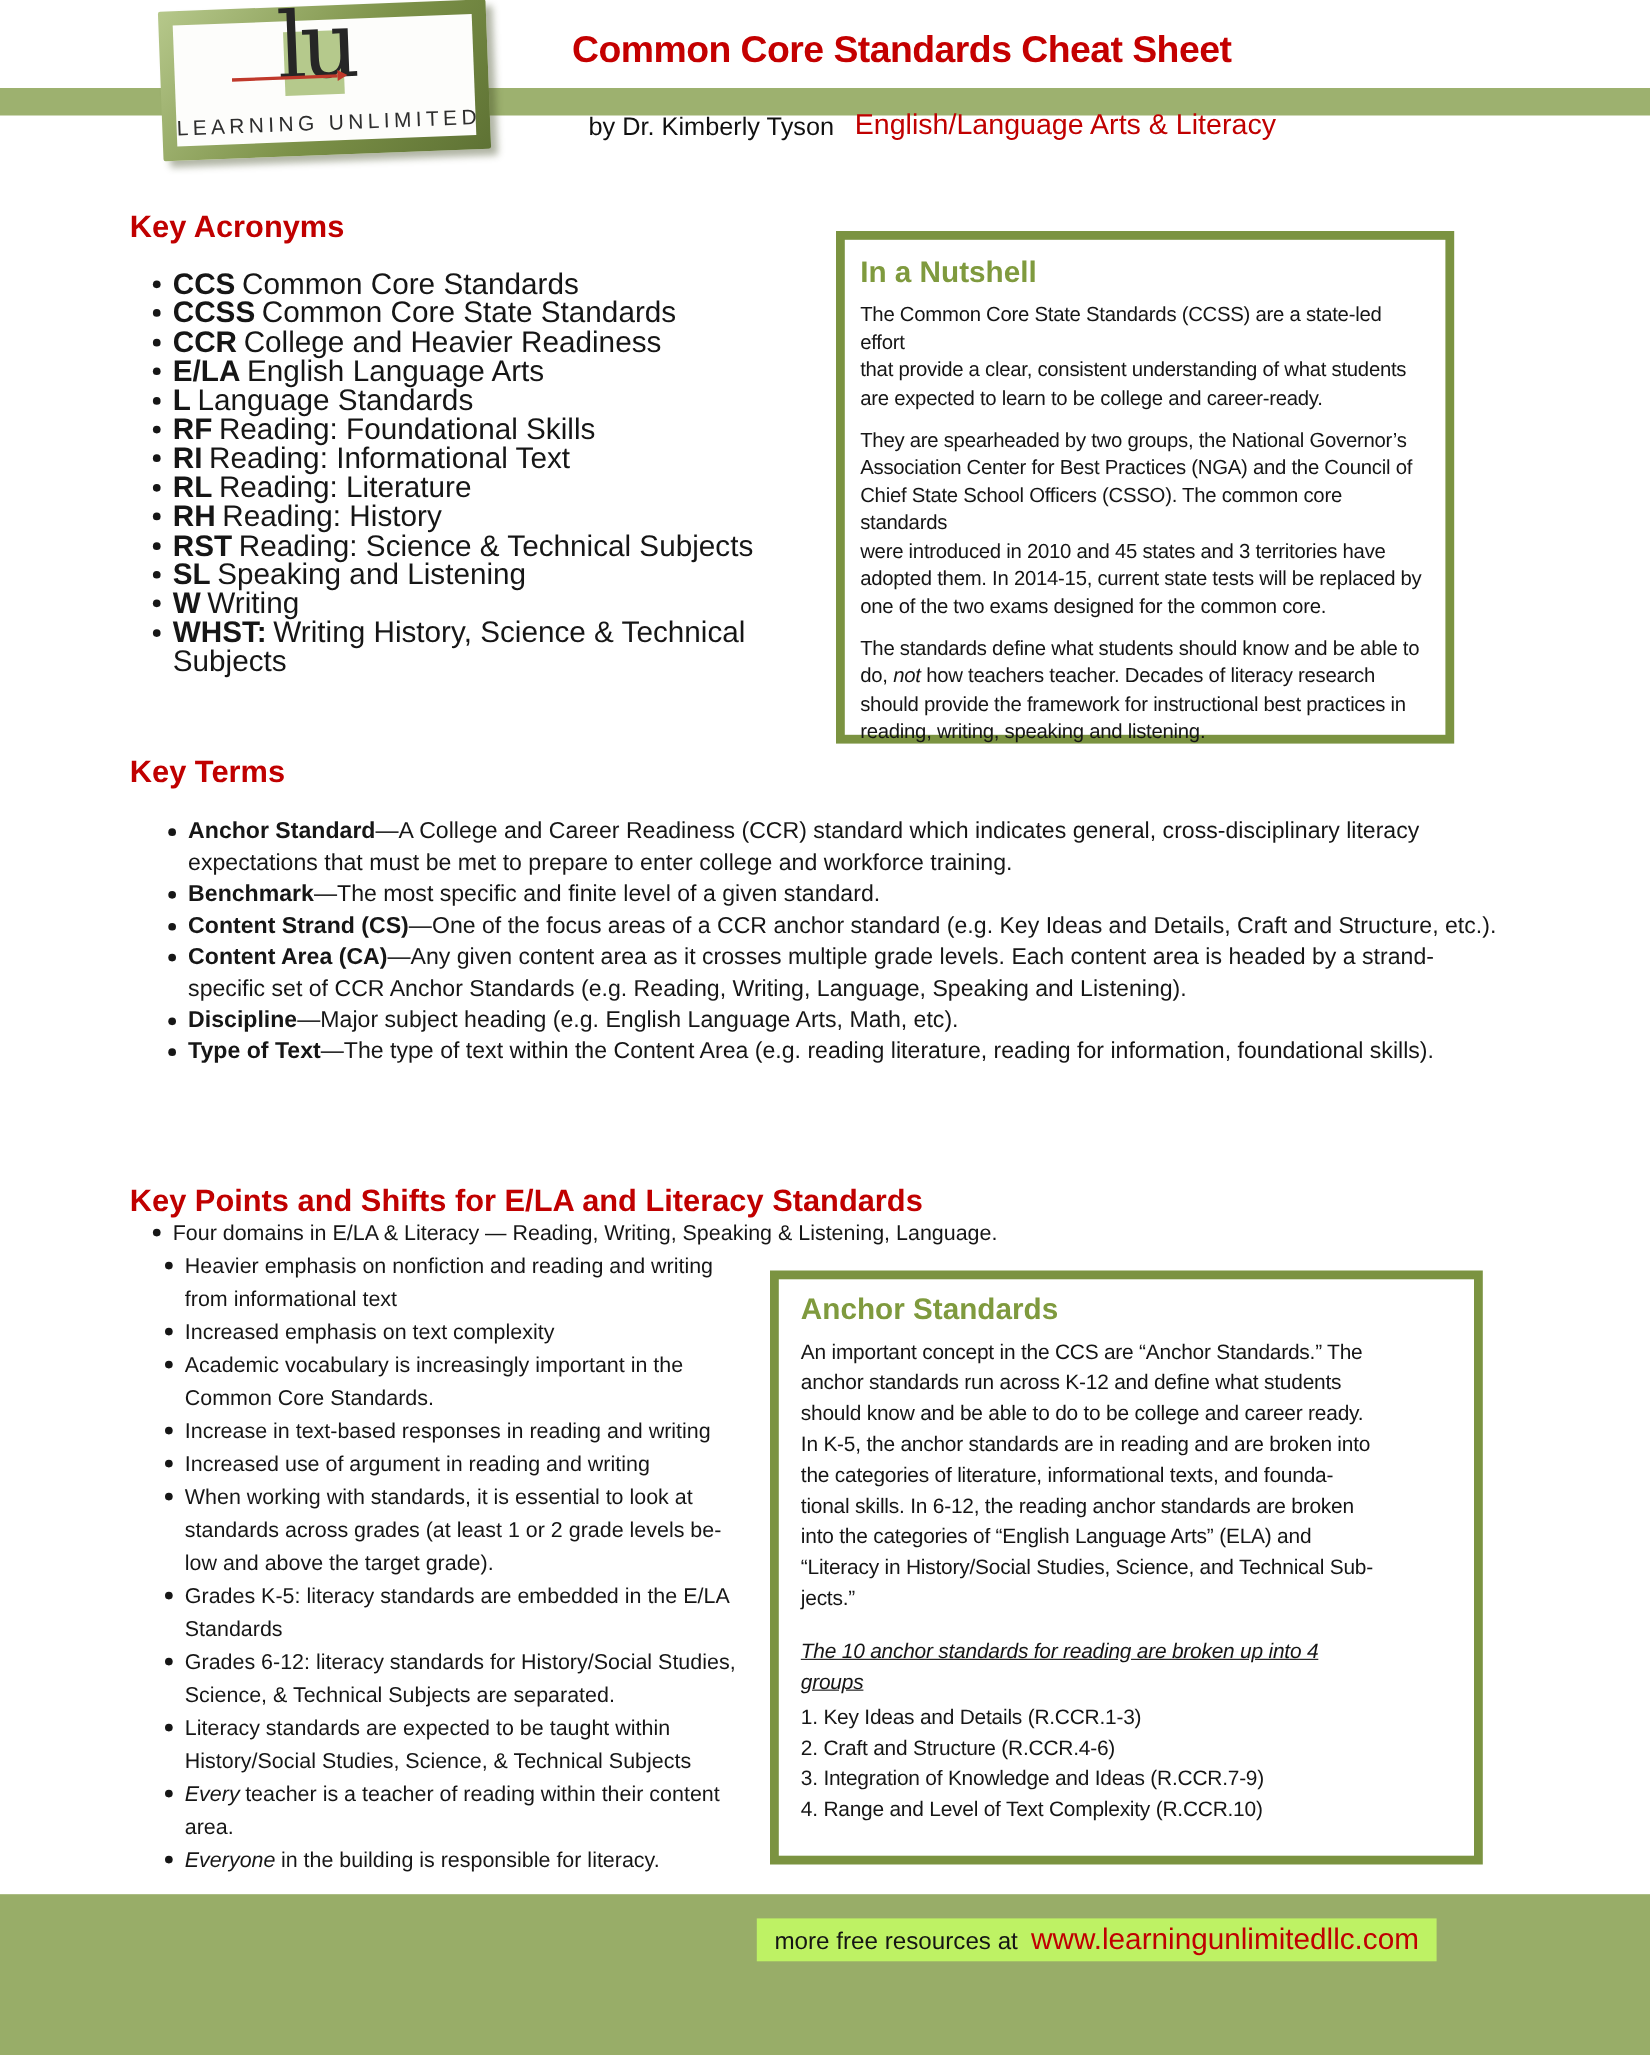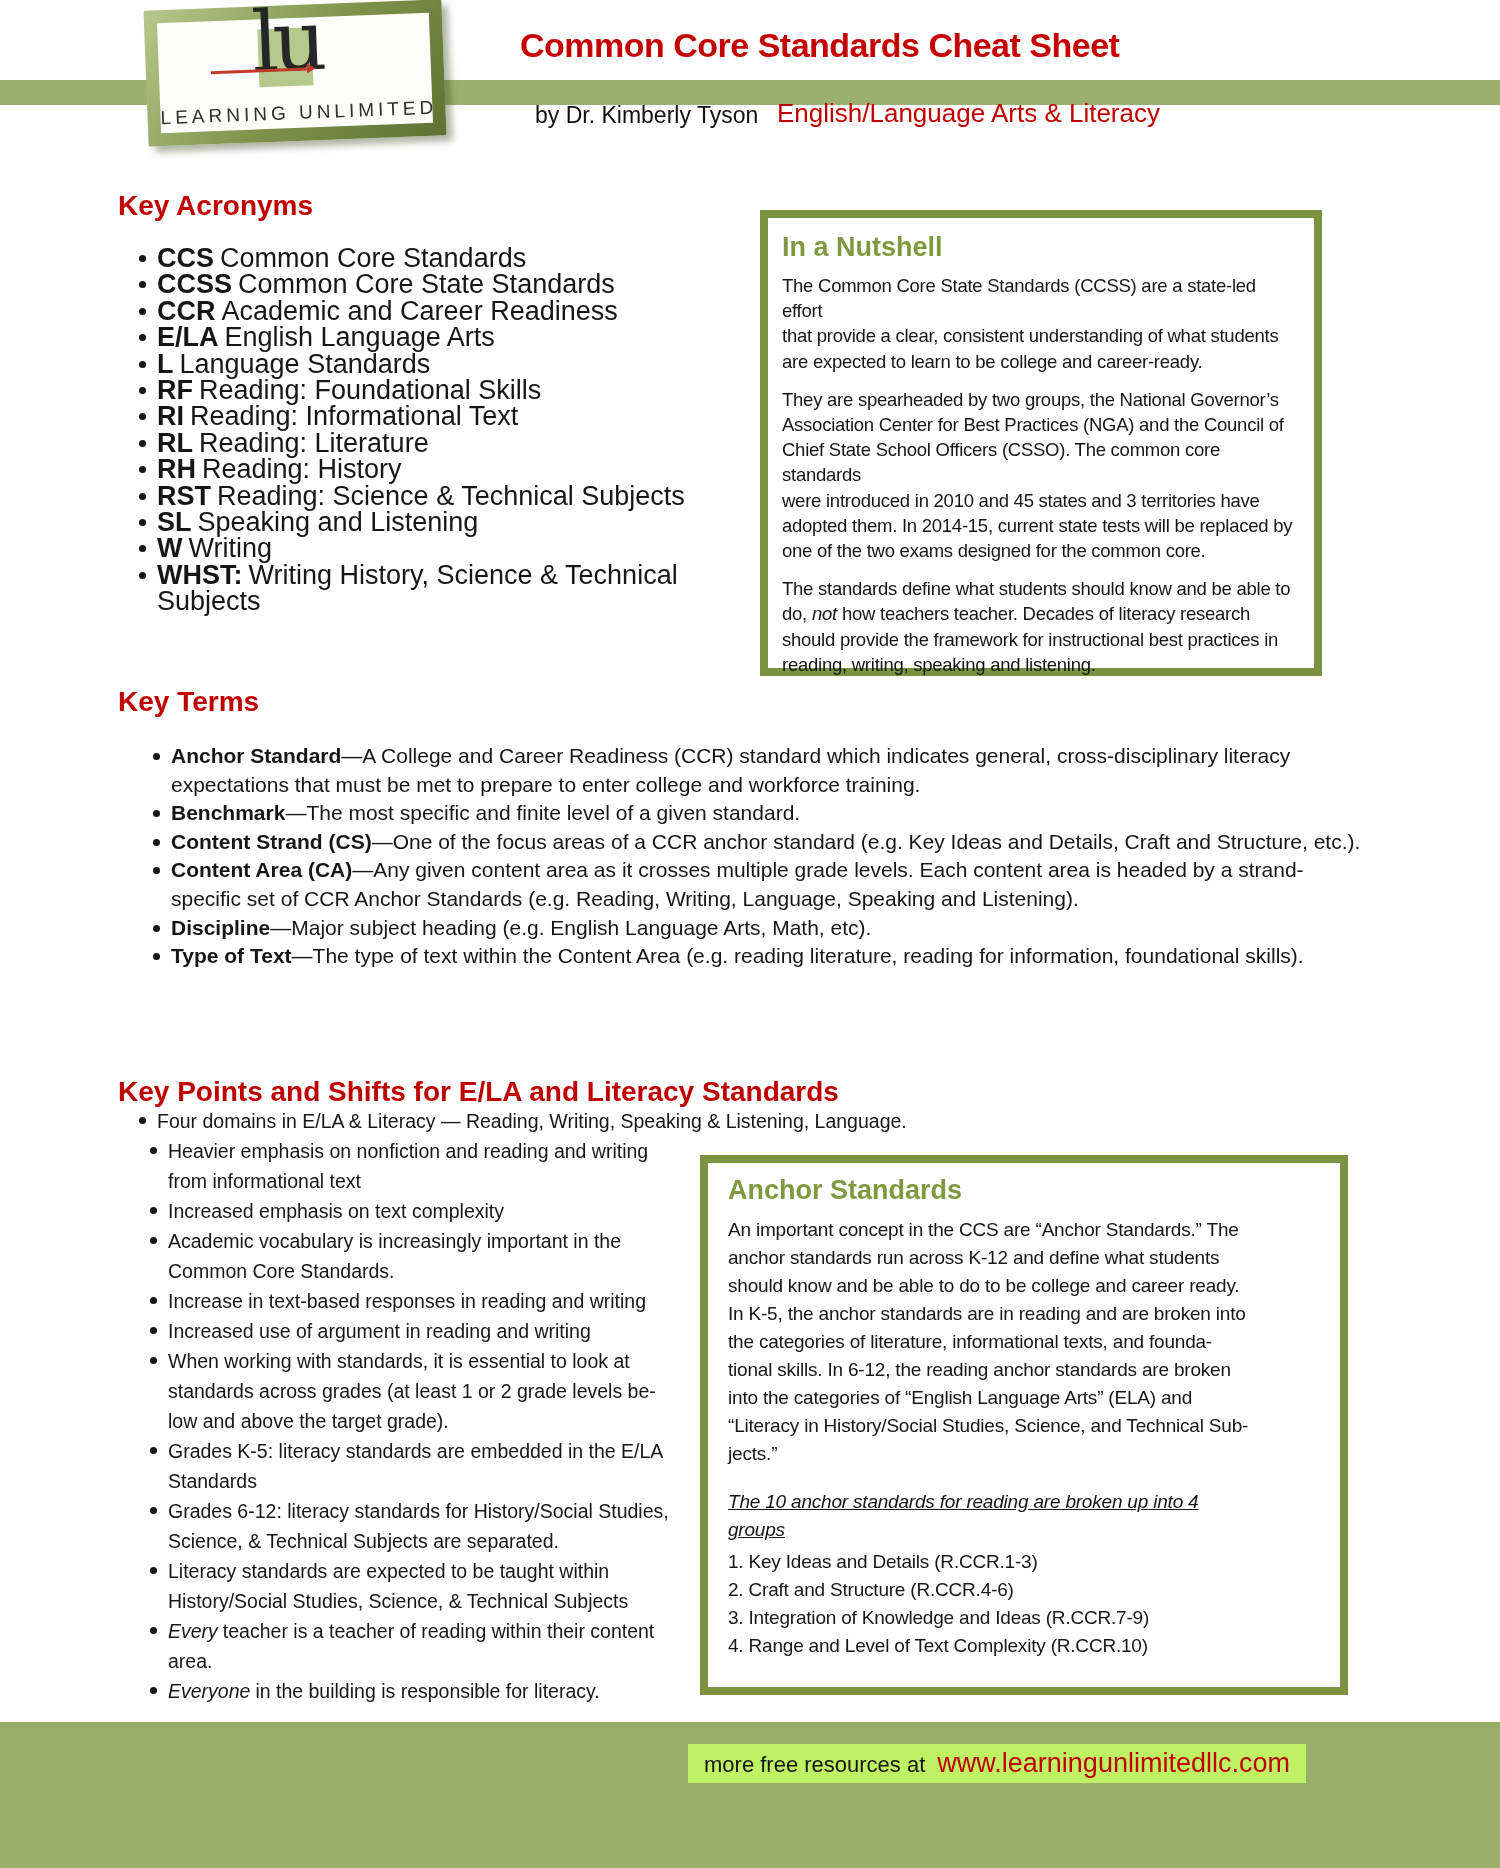--- a/index.html
+++ b/index.html
@@ -96,21 +96,21 @@
   <div class="byline">by Dr. Kimberly Tyson</div>
   <div class="subject">English/Language Arts &amp; Literacy</div>
 
   <div class="sec-h" style="top:190px">Key Acronyms</div>
   <div class="acro-list">
 
       <div class="li acro"><b>CCS</b><span>Common Core Standards</span></div>
 
       <div class="li acro"><b>CCSS</b><span>Common Core State Standards</span></div>
 
-      <div class="li acro"><b>CCR</b><span>Academic and Career Readiness</span></div>
+      <div class="li acro"><b>CCR</b><span>College and Heavier Readiness</span></div>
 
       <div class="li acro"><b>E/LA</b><span>English Language Arts</span></div>
 
       <div class="li acro"><b>L</b><span>Language Standards</span></div>
 
       <div class="li acro"><b>RF</b><span>Reading: Foundational Skills</span></div>
 
       <div class="li acro"><b>RI</b><span>Reading: Informational Text</span></div>
 
       <div class="li acro"><b>RL</b><span>Reading: Literature</span></div>

